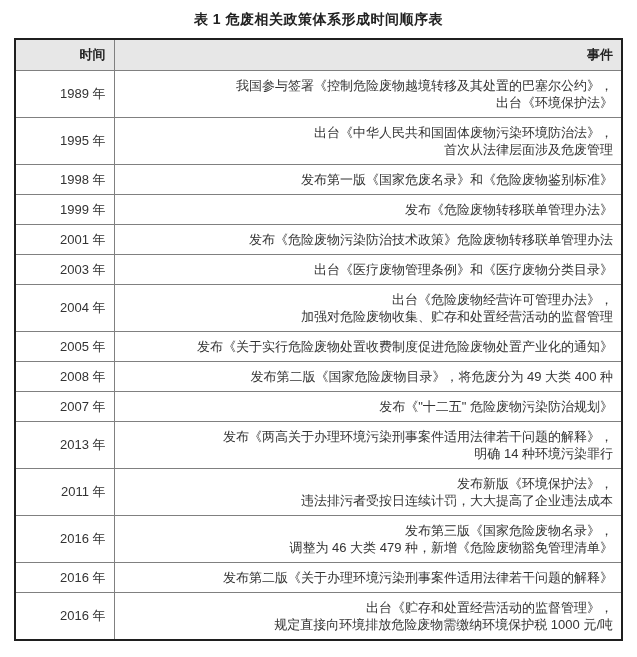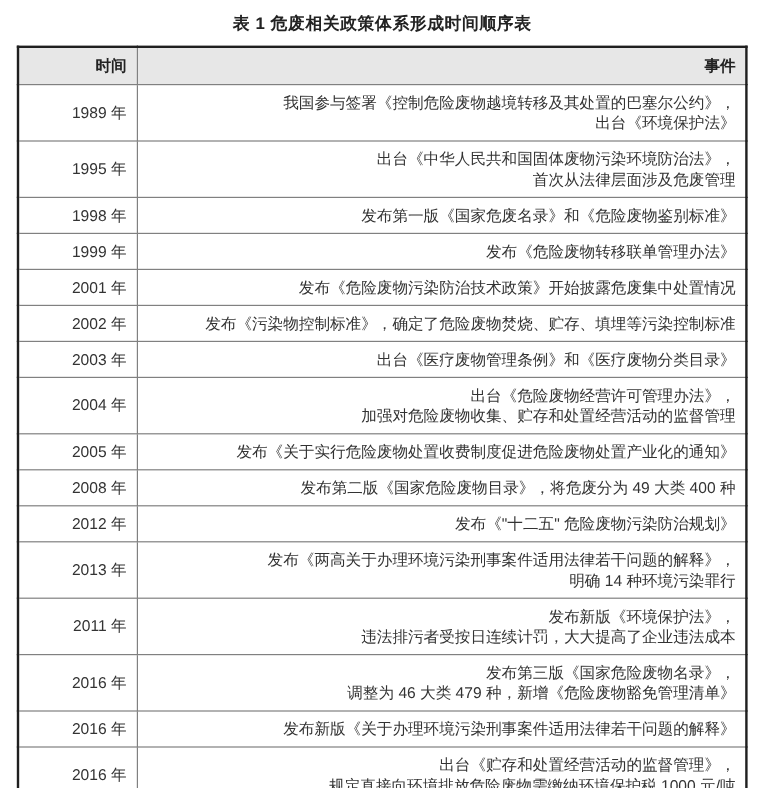--- a/index.html
+++ b/index.html
@@ -104,30 +104,24 @@
   <tr>
     <td>1999 年</td>
     <td>
             <div class="event-line">发布《危险废物转移联单管理办法》</div>
           </td>
   </tr>
 
   <tr>
     <td>2001 年</td>
     <td>
-            <div class="event-line">发布《危险废物污染防治技术政策》开始披露危废集中处置情况</div>
+            <div class="event-line">发布《危险废物污染防治技术政策》危险废物转移联单管理办法</div>
           </td>
   </tr>
 
-  <tr>
-    <td>2002 年</td>
-    <td>
-            <div class="event-line">发布《污染物控制标准》，确定了危险废物焚烧、贮存、填埋等污染控制标准</div>
-          </td>
-  </tr>
 
   <tr>
     <td>2003 年</td>
     <td>
             <div class="event-line">出台《医疗废物管理条例》和《医疗废物分类目录》</div>
           </td>
   </tr>
 
   <tr>
     <td>2004 年</td>
@@ -145,21 +139,21 @@
   </tr>
 
   <tr>
     <td>2008 年</td>
     <td>
             <div class="event-line">发布第二版《国家危险废物目录》，将危废分为 49 大类 400 种</div>
           </td>
   </tr>
 
   <tr>
-    <td>2012 年</td>
+    <td>2007 年</td>
     <td>
             <div class="event-line">发布《"十二五" 危险废物污染防治规划》</div>
           </td>
   </tr>
 
   <tr>
     <td>2013 年</td>
     <td>
             <div class="event-line">发布《两高关于办理环境污染刑事案件适用法律若干问题的解释》，</div>
             <div class="event-line">明确 14 种环境污染罪行</div>
@@ -178,21 +172,21 @@
     <td>2016 年</td>
     <td>
             <div class="event-line">发布第三版《国家危险废物名录》，</div>
             <div class="event-line">调整为 46 大类 479 种，新增《危险废物豁免管理清单》</div>
           </td>
   </tr>
 
   <tr>
     <td>2016 年</td>
     <td>
-            <div class="event-line">发布新版《关于办理环境污染刑事案件适用法律若干问题的解释》</div>
+            <div class="event-line">发布第二版《关于办理环境污染刑事案件适用法律若干问题的解释》</div>
           </td>
   </tr>
 
   <tr>
     <td>2016 年</td>
     <td>
             <div class="event-line">出台《贮存和处置经营活动的监督管理》，</div>
             <div class="event-line">规定直接向环境排放危险废物需缴纳环境保护税 1000 元/吨</div>
           </td>
   </tr>

